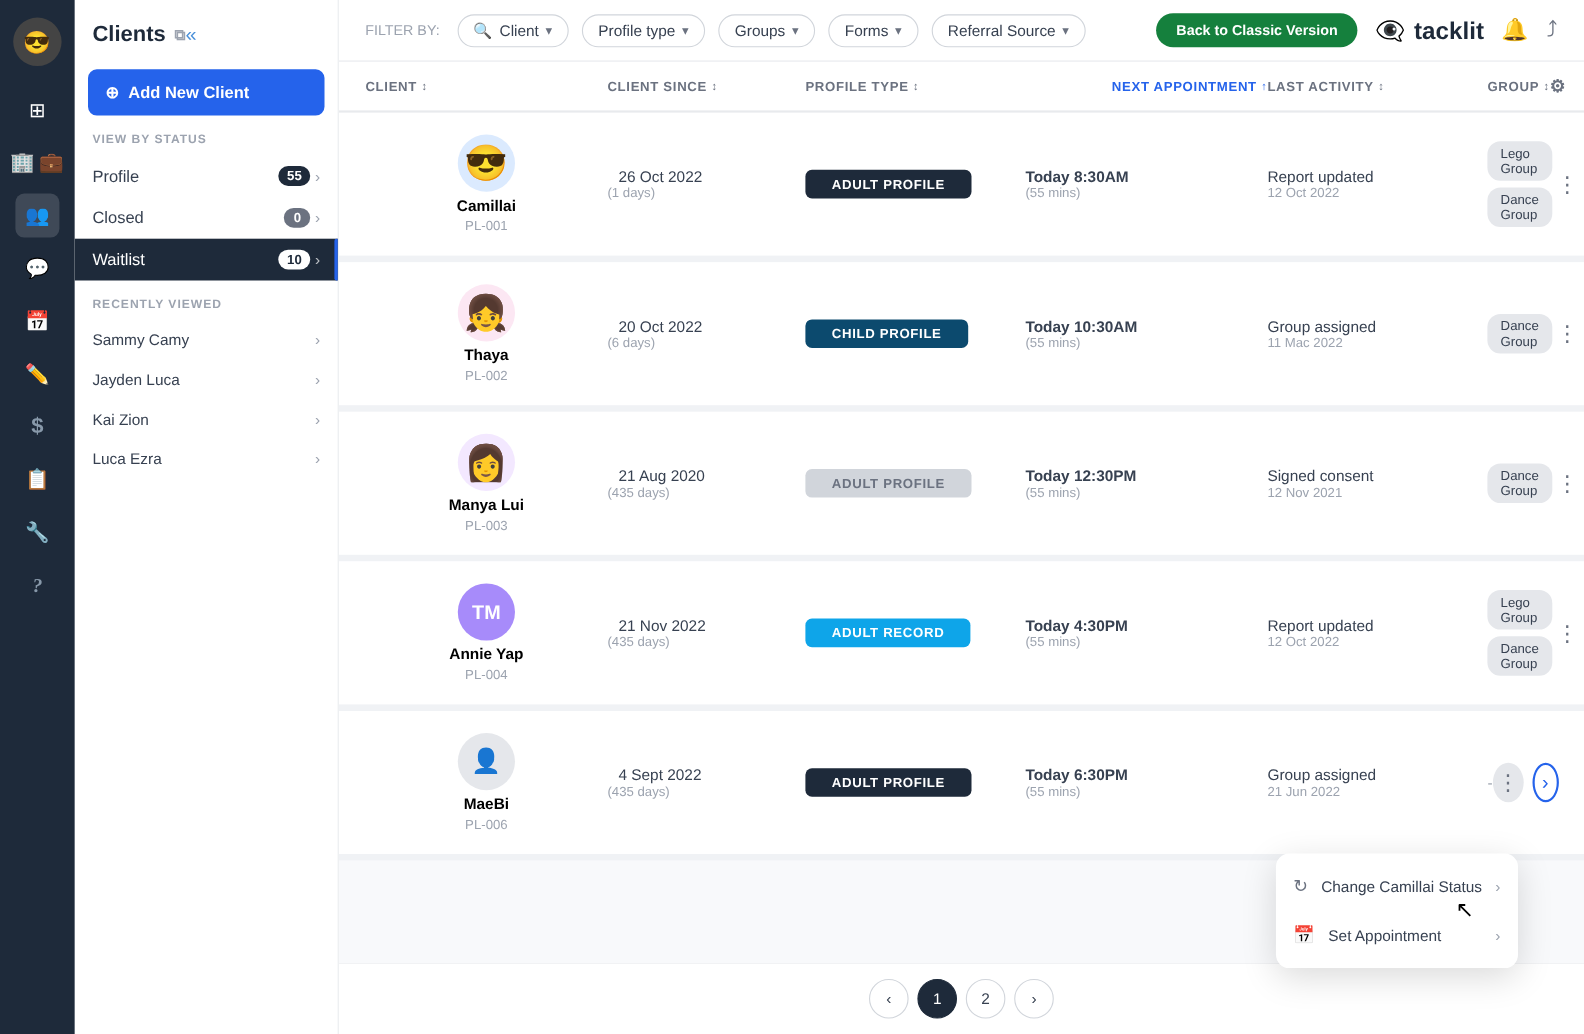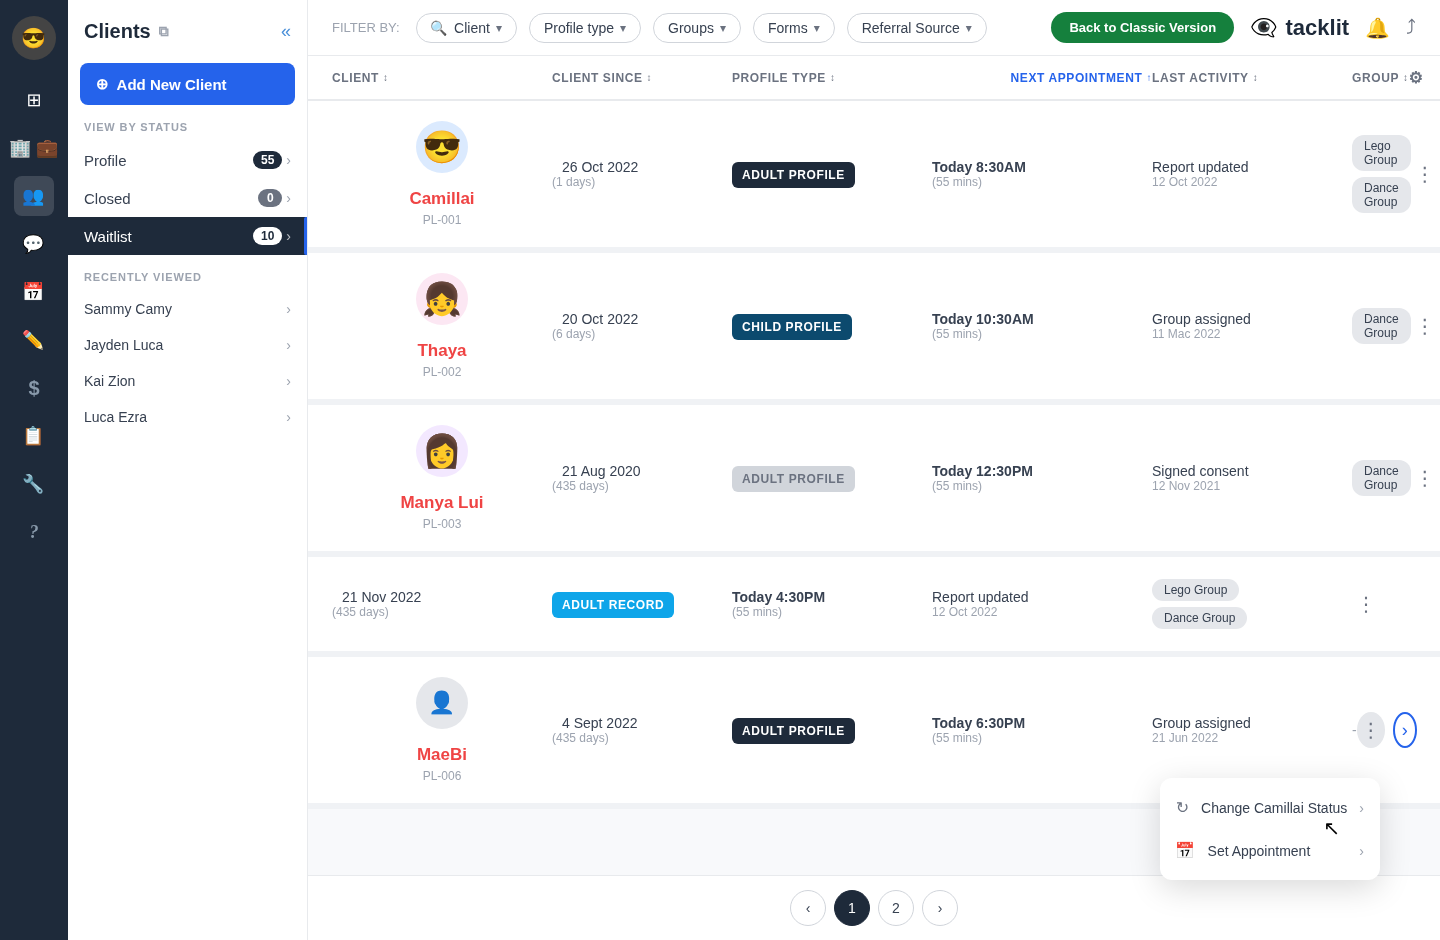--- a/index.html
+++ b/index.html
@@ -33,21 +33,21 @@
       width: 240px;
       background: white;
       border-right: 1px solid #e8eaed;
       display: flex;
       flex-direction: column;
       flex-shrink: 0;
     }
     .sidebar-header {
       display: flex;
       align-items: center;
-      justify-content: space-between;
+      justify-content: flex-start;
       padding: 20px 16px 12px;
     }
     .sidebar-title {
       font-size: 20px;
       font-weight: 700;
       color: #1e2a3a;
       display: flex;
       align-items: center;
       gap: 8px;
     }
@@ -228,28 +228,28 @@
       gap: 4px;
     }
     .client-avatar {
       width: 52px; height: 52px; border-radius: 50%;
       display: flex; align-items: center; justify-content: center;
       font-size: 28px; overflow: hidden;
     }
     .client-avatar.initials {
       font-size: 16px; font-weight: 700; color: white;
     }
-    .client-name { font-size: 17px; font-weight: 600; color: #ef4444; margin-top: 12px; }
+    .client-name { font-size: 14px; font-weight: 600; color: #000000; }
     .client-id { font-size: 12px; color: #9ca3af; }
 
     .date-primary { font-size: 14px; font-weight: 500; color: #374151; margin-left: 10px; }
     .date-secondary { font-size: 12px; color: #9ca3af; }
 
     .profile-badge {
-      padding: 6px 10px;
+      padding: 6px 24px;
       border-radius: 6px;
       font-size: 12px;
       font-weight: 700;
       letter-spacing: 0.05em;
       text-align: center;
       text-transform: uppercase;
     }
     .badge-adult { background: #1e2a3a; color: white; }
     .badge-child { background: #0c4a6e; color: white; }
     .badge-adult-gray { background: #d1d5db; color: #6b7280; }
@@ -573,20 +573,25 @@
       <div class="group-cell">
         <span class="group-tag">Dance Group</span>
       </div>
       <div class="row-actions">
         <button class="more-btn">⋮</button>
 
       </div>
     </div>
 
     <div class="client-row">
+      <div class="client-cell">
+        <div class="client-avatar initials" style="background:#a78bfa;font-size:18px;font-weight:700;color:white">TM</div>
+        <span class="client-name">Annie Yap</span>
+        <span class="client-id">PL-004</span>
+      </div>
       <div>
         <div class="date-primary">21 Nov 2022</div>
         <div class="date-secondary">(435 days)</div>
       </div>
       <div>
         <span class="profile-badge badge-adult-teal">ADULT RECORD</span>
       </div>
       <div>
         <div class="appt-time">Today 4:30PM</div>
         <div class="appt-duration">(55 mins)</div>

